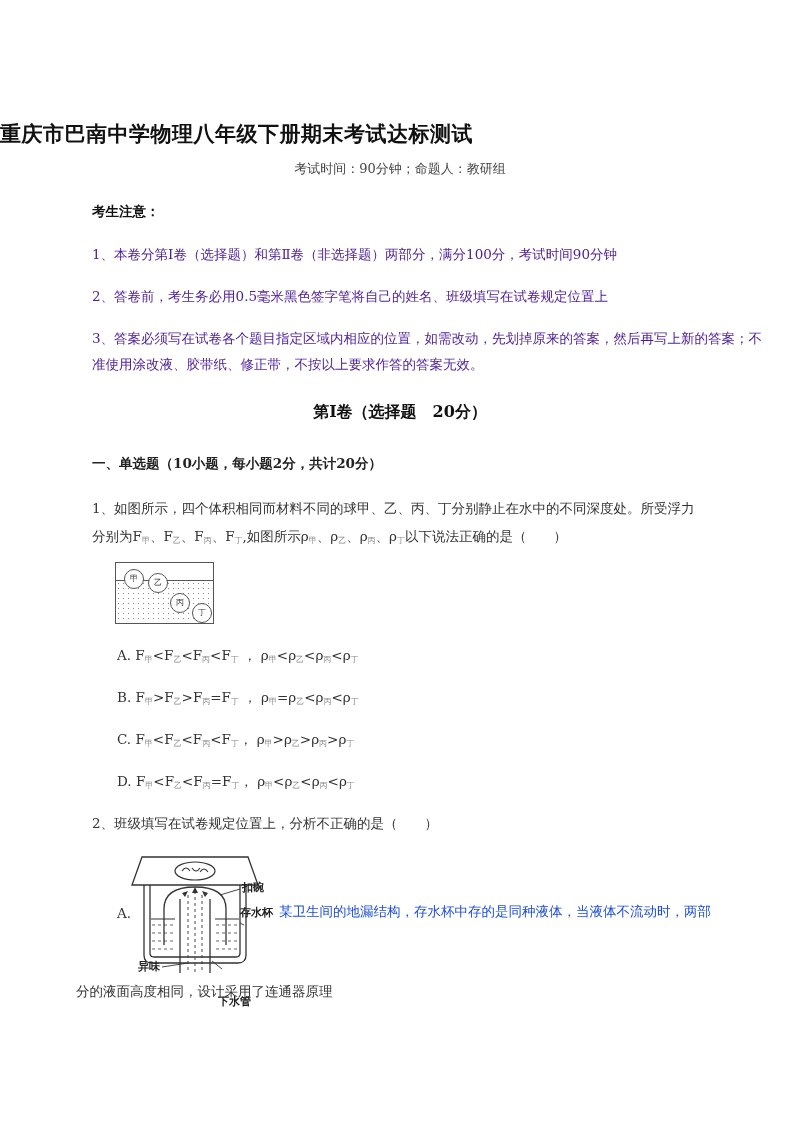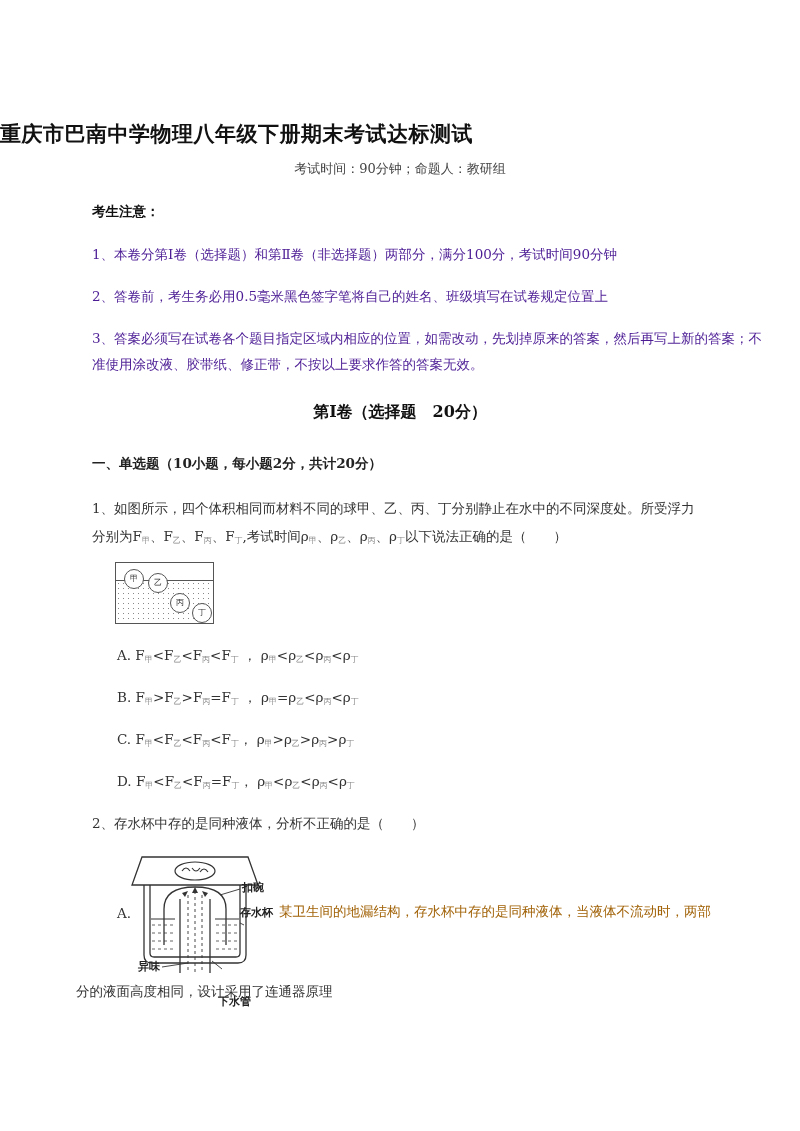--- a/index.html
+++ b/index.html
@@ -40,21 +40,21 @@
 <div class="abs para" style="top:325px;">3、答案必须写在试卷各个题目指定区域内相应的位置，如需改动，先划掉原来的答案，然后再写上新的答案；不准使用涂改液、胶带纸、修正带，不按以上要求作答的答案无效。</div>
 
 <div class="abs section-title">第I卷（选择题　20分）</div>
 <div class="abs sub-section">一、单选题（10小题，每小题2分，共计20分）</div>
 
 <div class="abs q" style="top:494px;">
   <div>
     <span>1、</span><span>如图所示，四个体积相同而材料不同的球甲、乙、丙、丁分别静止在水中的不同深度处。所受浮力</span>
   </div>
   <div>
-    <span>分别为</span>F<sub>甲</sub>、F<sub>乙</sub>、F<sub>丙</sub>、F<sub>丁</sub>,<span>考试时间</span>ρ<sub>甲</sub>、ρ<sub>乙</sub>、ρ<sub>丙</sub>、ρ<sub>丁</sub><span>以下说法正确的是（　　）</span>
+    <span>分别为</span>F<sub>甲</sub>、F<sub>乙</sub>、F<sub>丙</sub>、F<sub>丁</sub>,<span>如图所示</span>ρ<sub>甲</sub>、ρ<sub>乙</sub>、ρ<sub>丙</sub>、ρ<sub>丁</sub><span>以下说法正确的是（　　）</span>
   </div>
 </div>
 
 <div class="abs figure1">
   <div class="fig1-water"></div>
   <div class="ball" style="left:8px; top:6px;">甲</div>
   <div class="ball" style="left:32px; top:10px;">乙</div>
   <div class="ball" style="left:54px; top:30px;">丙</div>
   <div class="ball" style="left:76px; top:40px;">丁</div>
 </div>
@@ -66,21 +66,21 @@
   <span>B.</span>&nbsp;F<sub>甲</sub><span>&gt;</span>F<sub>乙</sub><span>&gt;</span>F<sub>丙</sub><span>=</span>F<sub>丁</sub>&nbsp;<span>，</span>&nbsp;ρ<sub>甲</sub><span>=</span>ρ<sub>乙</sub><span>&lt;</span>ρ<sub>丙</sub><span>&lt;</span>ρ<sub>丁</sub>
 </div>
 <div class="abs opt" style="top:731px;">
   <span>C.</span>&nbsp;F<sub>甲</sub><span>&lt;</span>F<sub>乙</sub><span>&lt;</span>F<sub>丙</sub><span>&lt;</span>F<sub>丁</sub><span>，</span>&nbsp;ρ<sub>甲</sub><span>&gt;</span>ρ<sub>乙</sub><span>&gt;</span>ρ<sub>丙</sub><span>&gt;</span>ρ<sub>丁</sub>
 </div>
 <div class="abs opt" style="top:773px;">
   <span>D.</span>&nbsp;F<sub>甲</sub><span>&lt;</span>F<sub>乙</sub><span>&lt;</span>F<sub>丙</sub><span>=</span>F<sub>丁</sub><span>，</span>&nbsp;ρ<sub>甲</sub><span>&lt;</span>ρ<sub>乙</sub><span>&lt;</span>ρ<sub>丙</sub><span>&lt;</span>ρ<sub>丁</sub>
 </div>
 
 <div class="abs q" style="top:809px;">
-  <span>2、</span><span>存水杯中存的是同种液体，分析不正确的是（　　）</span>
+  <span>2、</span><span>班级填写在试卷规定位置上，分析不正确的是（　　）</span>
 </div>
 
 <div class="abs opt" style="top:905px;">A.</div>
 
 <div class="abs fig2">
   <svg width="140" height="120" viewBox="0 0 140 120">
 
     <polygon points="12,2 118,2 128,30 2,30" fill="#fff" stroke="#333" stroke-width="1.3"></polygon>
     <ellipse cx="65" cy="16" rx="20" ry="9" fill="#fff" stroke="#333" stroke-width="1.2"></ellipse>
     <path d="M52,16 q4,-6 8,0 M62,13 q4,6 8,0 M70,17 q4,-6 8,0" fill="none" stroke="#333" stroke-width="1.1"></path>
@@ -118,14 +118,14 @@
     <line x1="114" y1="70" x2="110" y2="68" stroke="#333" stroke-width="0.9"></line>
     <line x1="32" y1="112" x2="58" y2="108" stroke="#333" stroke-width="0.9"></line>
     <line x1="82" y1="106" x2="92" y2="114" stroke="#333" stroke-width="0.9"></line>
   </svg>
   <span class="fig2-label" style="left:112px; top:25px;">扣碗</span>
   <span class="fig2-label" style="left:88px; top:103px;margin-top:36px;">下水管</span>
   <span class="fig2-label" style="left:8px; top:104px;">异味</span>
 </div>
 
 <span class="abs fig2-label" style="left:240px; top:905px; font-size:11px;">存水杯</span>
-<div class="abs" style="left:279px; top:903px; font-size:13.5px; color:#a16207;">某卫生间的地漏结构，存水杯中存的是同种液体，当液体不流动时，两部</div>
+<div class="abs" style="left:279px; top:903px; font-size:13.5px; color:#1d4ed8;">某卫生间的地漏结构，存水杯中存的是同种液体，当液体不流动时，两部</div>
 <div class="abs" style="left:76px; top:983px; font-size:13.5px; color:#333;font-family:Liberation Serif, serif;">分的液面高度相同，设计采用了连通器原理</div>
 
 </body></html>

